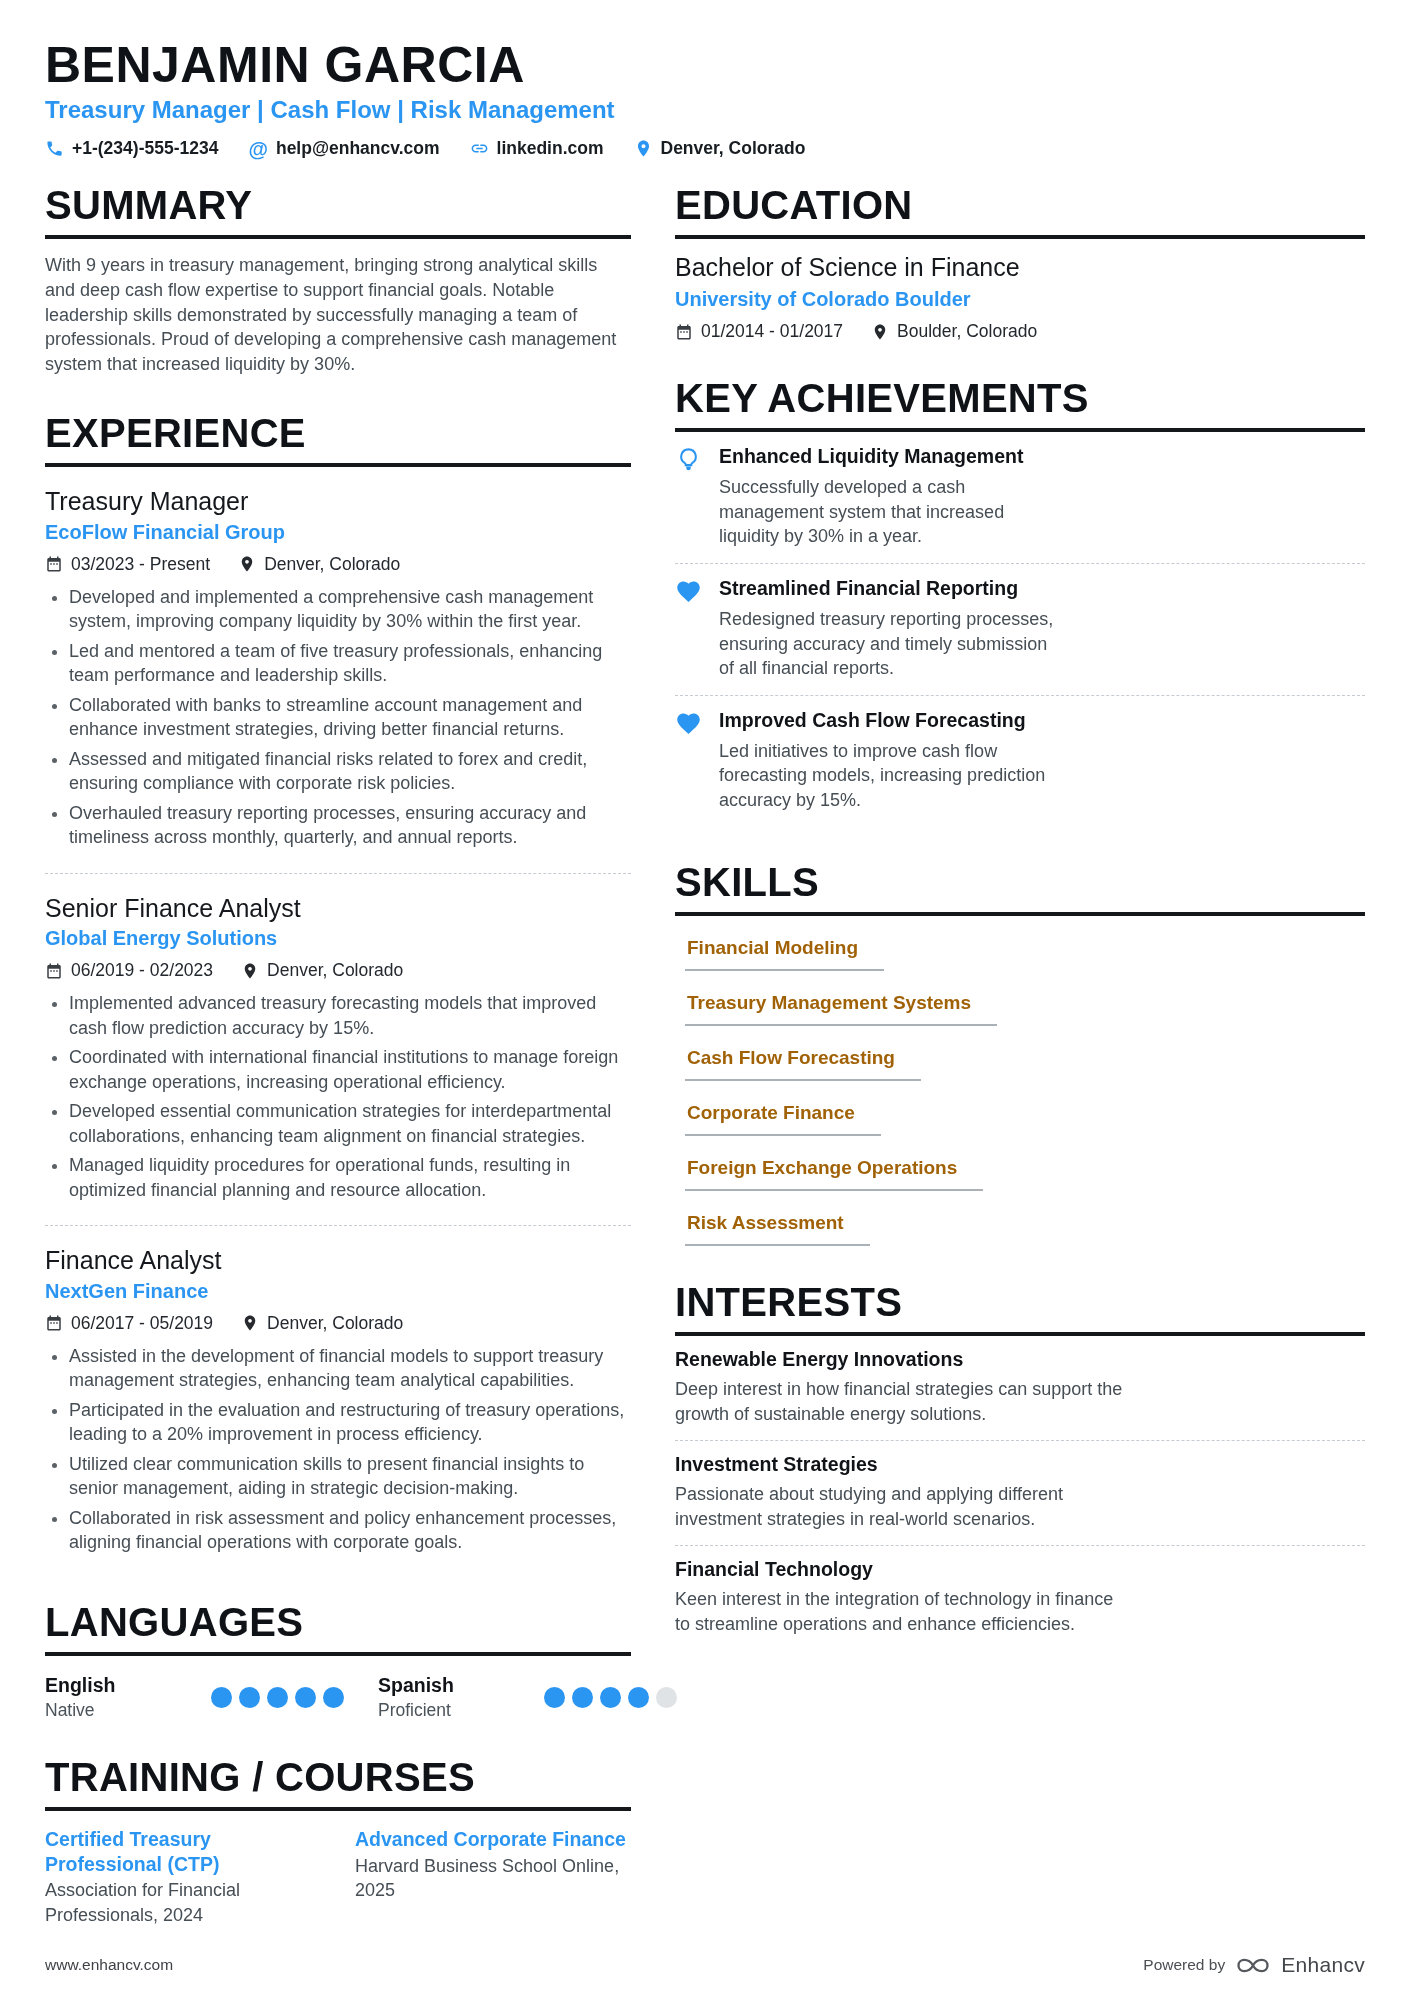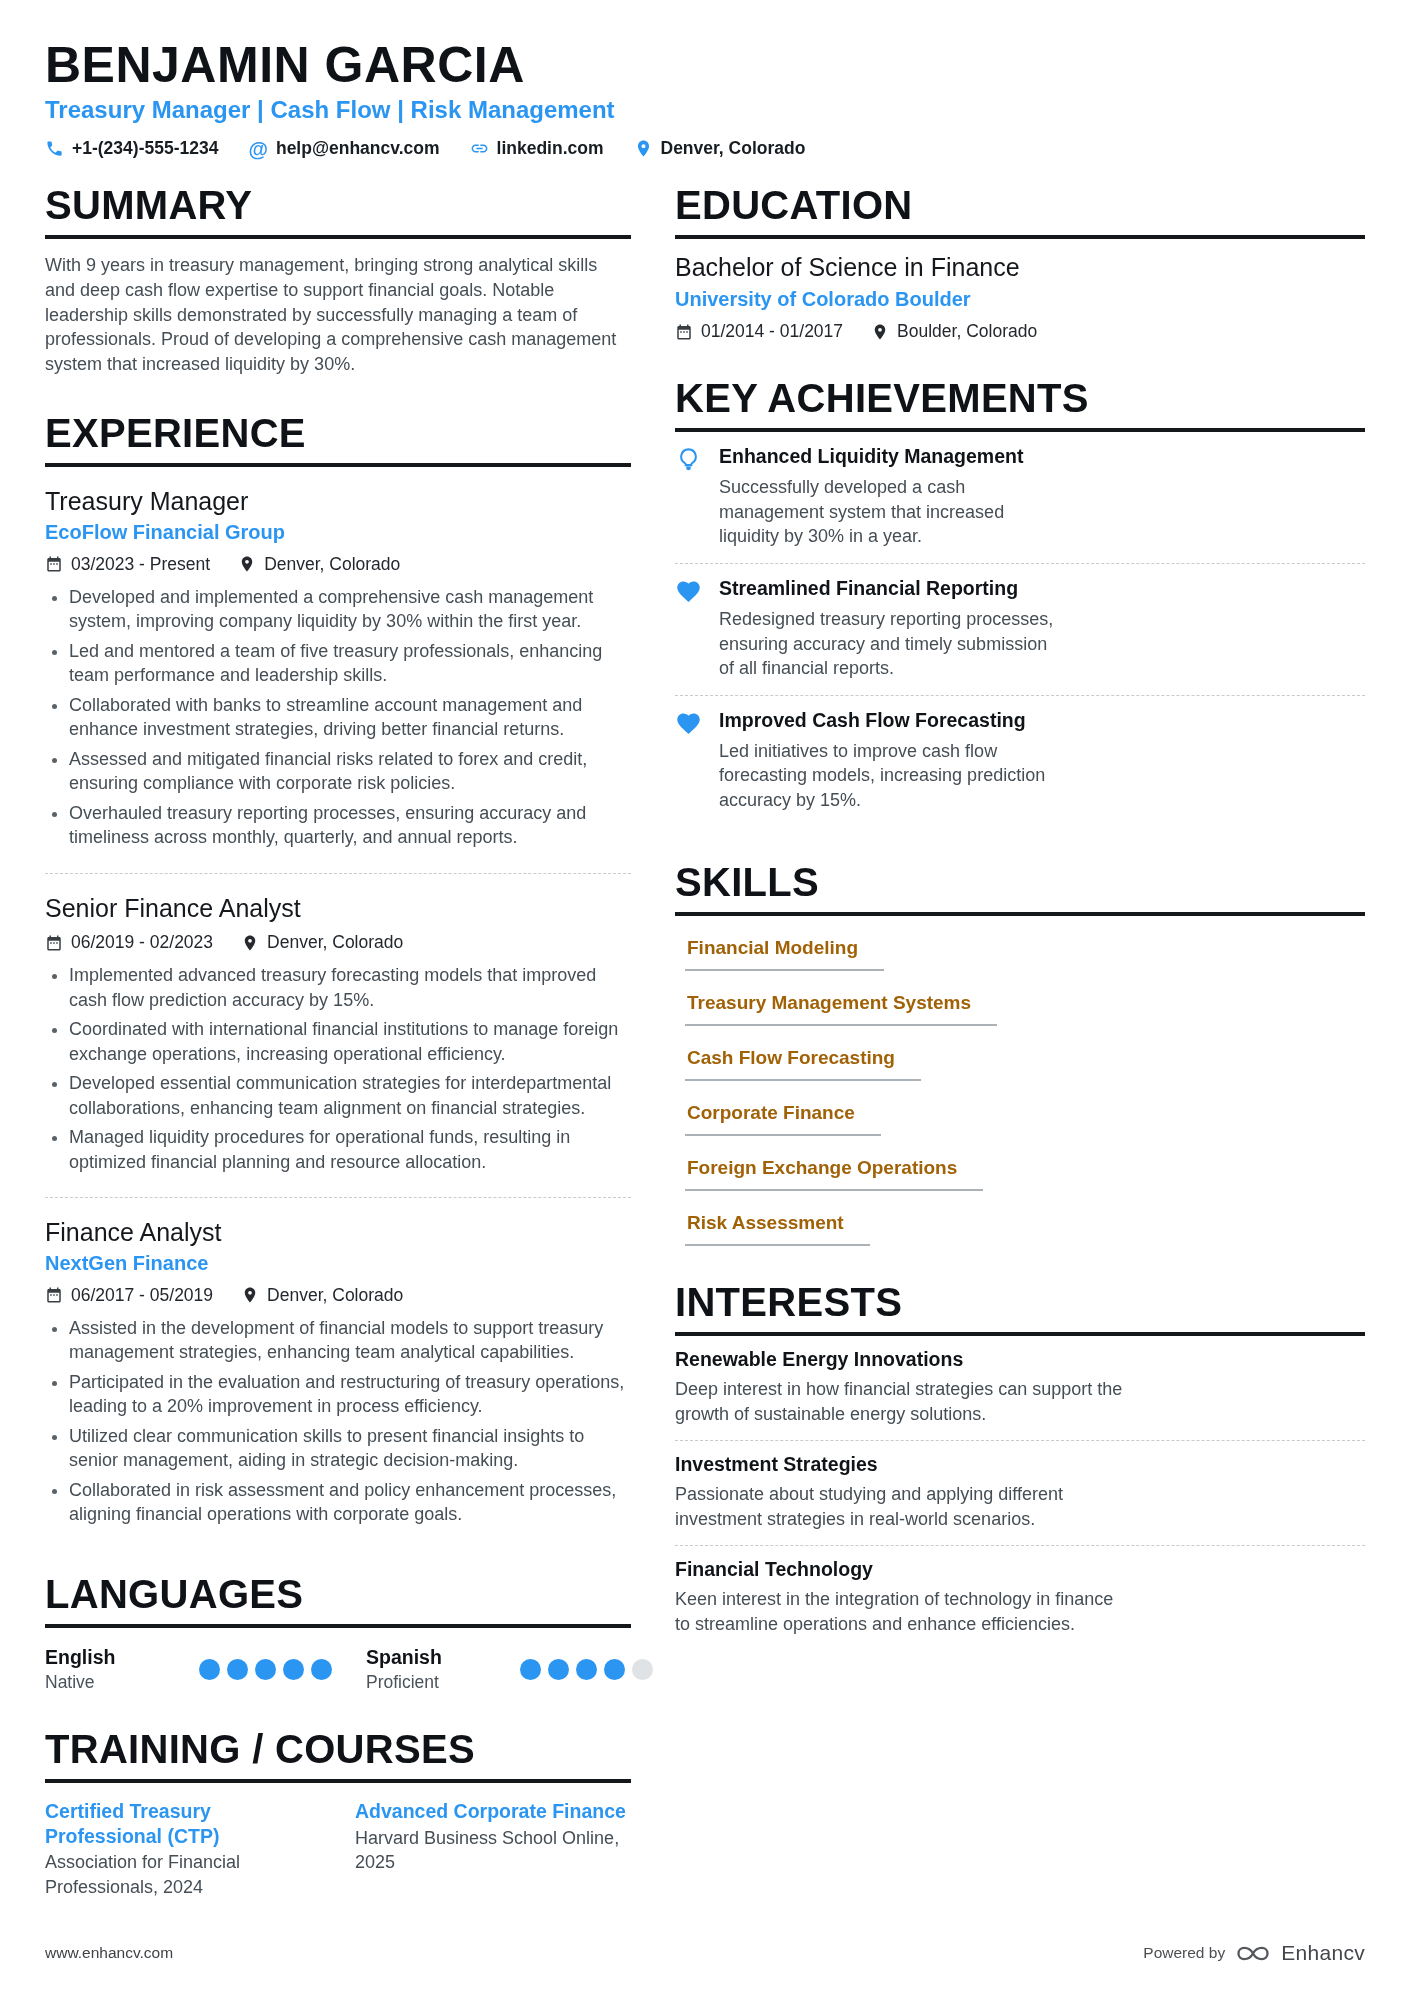--- a/index.html
+++ b/index.html
@@ -33,21 +33,21 @@
   .job-title { margin:7px 0 0; font-size:25px; font-weight:500; color:#15181c; line-height:1.15; }
   .company { margin-top:5px; font-size:20px; font-weight:700; color:#2b95f2; }
   .meta { display:flex; align-items:center; gap:28px; margin-top:10px; font-size:17.5px; font-weight:500; color:#23282e; }
   .mitem { display:inline-flex; align-items:center; gap:8px; }
   .mitem svg { width:18px; height:18px; flex:none; }
   .job ul { margin:10px 0 0; padding-left:24px; }
   .job li { font-size:18px; line-height:1.36; color:#464e55; margin-bottom:5px; }
   .job li::marker { color:#5a6268; }
   
   .lang-row { display:flex; margin-top:18px; }
-  .lang { flex:1; display:flex; align-items:center; gap:4px; padding-right:34px; }
+  .lang { flex:1; display:flex; align-items:center; gap:16px; padding-right:34px; }
   .lang-info { width:150px; flex:none; }
   .lang-name { font-size:19.5px; font-weight:700; color:#101418; }
   .lang-level { margin-top:3px; font-size:17.5px; color:#4a525a; }
   .dots { display:flex; gap:7px; }
   .dot { width:21px; height:21px; border-radius:50%; background:#dfe3e6; }
   .dot.filled { background:#2b95f2; }
   
   .course-row { display:flex; gap:34px; margin-top:16px; }
   .course { flex:1; }
   .course-title { font-size:19.5px; font-weight:700; color:#2b95f2; line-height:1.28; }
@@ -144,20 +144,21 @@
             <li>Developed and implemented a comprehensive cash management system, improving company liquidity by 30% within the first year.</li>
             <li>Led and mentored a team of five treasury professionals, enhancing team performance and leadership skills.</li>
             <li>Collaborated with banks to streamline account management and enhance investment strategies, driving better financial returns.</li>
             <li>Assessed and mitigated financial risks related to forex and credit, ensuring compliance with corporate risk policies.</li>
             <li>Overhauled treasury reporting processes, ensuring accuracy and timeliness across monthly, quarterly, and annual reports.</li>
           </ul>
         </article>
 
         <article class="job">
           <h3 class="job-title">Senior Finance Analyst</h3>
+          <div class="company">Global Energy Solutions</div>
           <div class="meta">
             <span class="mitem">
               <svg viewBox="0 0 24 24">
                   <path fill="#3a3f44" d="M9 11H7v2h2v-2zm4 0h-2v2h2v-2zm4 0h-2v2h2v-2zm2-7h-1V2h-2v2H8V2H6v2H5c-1.11 0-1.99.9-1.99 2L3 20c0 1.1.89 2 2 2h14c1.1 0 2-.9 2-2V6c0-1.1-.9-2-2-2zm0 16H5V9h14v11z"></path>
                 </svg>
               <span>06/2019 - 02/2023</span>
             </span>
             <span class="mitem">
               <svg viewBox="0 0 24 24">
                   <path fill="#26292d" d="M12 2C8.13 2 5 5.13 5 9c0 5.25 7 13 7 13s7-7.75 7-13c0-3.87-3.13-7-7-7zm0 9.5c-1.38 0-2.5-1.12-2.5-2.5s1.12-2.5 2.5-2.5 2.5 1.12 2.5 2.5-1.12 2.5-2.5 2.5z"></path>

